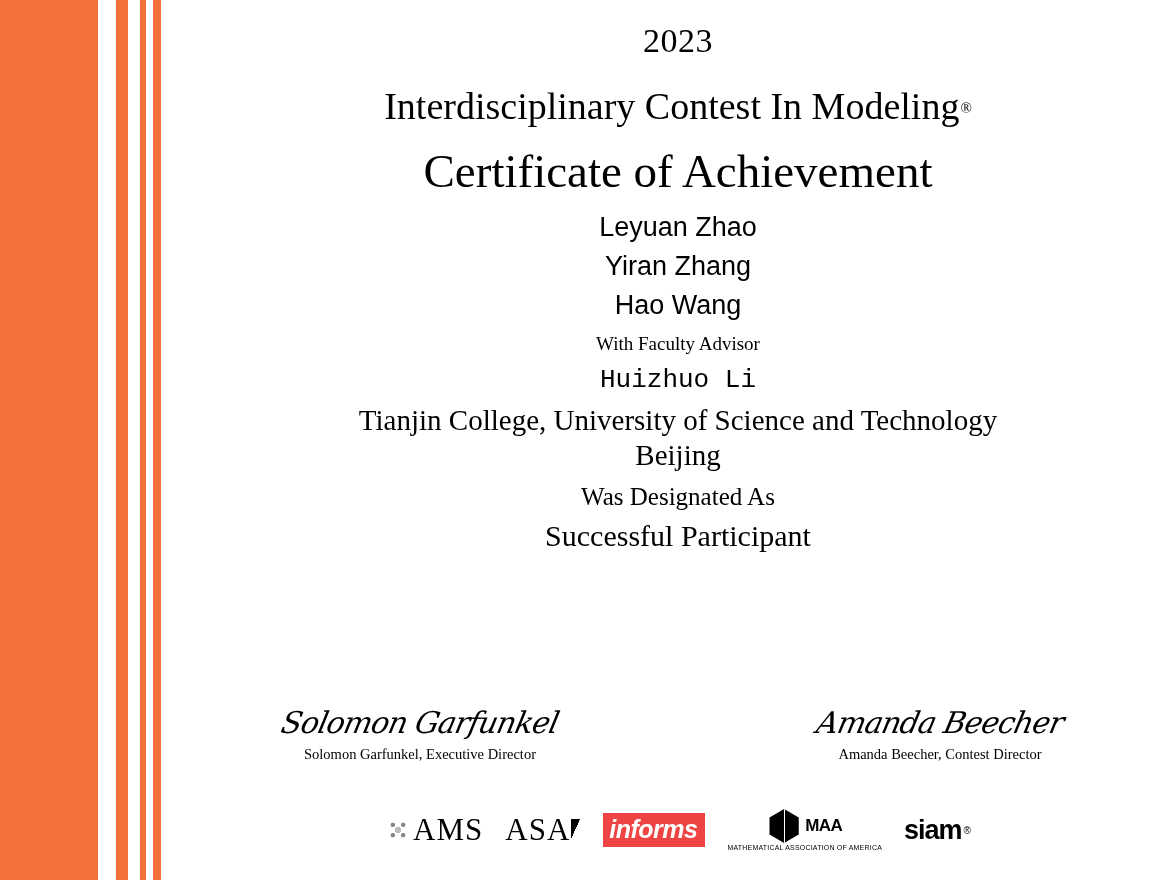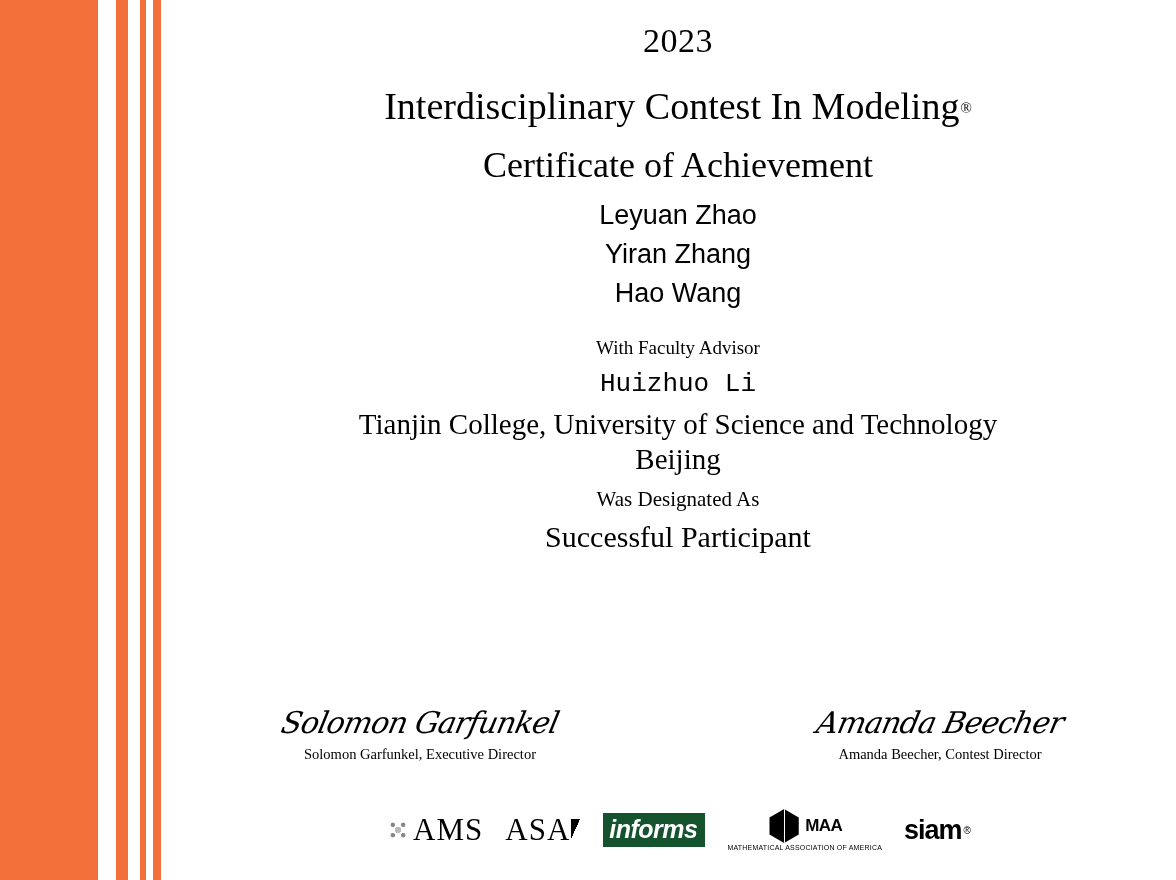--- a/index.html
+++ b/index.html
@@ -51,54 +51,54 @@
     font-size: 38px;
     margin-top: 24px;
     white-space: nowrap;
   }
   .contest-title .reg {
     font-size: 15px;
     vertical-align: 6px;
     margin-left: 1px;
   }
   .cert-sub {
-    font-size: 36px;
+    font-size: 47px;
     margin-top: 16px;
   }
   .small-label {
     font-size: 20px;
     margin-top: 32px;
   }
   .name {
     font-size: 27px;
     margin-top: 8px;
     font-family: "Liberation Sans", sans-serif;
     font-weight: 400;
   }
   .name.first { margin-top: 14px; }
   .label-advisor {
     font-size: 19px;
-    margin-top: 28px;
+    margin-top: 12px;
   }
   .advisor-name {
     font-size: 26px;
     margin-top: 10px;
     font-family: Liberation Mono, monospace;
   }
   .label-of {
     font-size: 17px;
     margin-top: 18px;
   }
   .institution {
     font-size: 29px;
     margin-top: 8px;
     line-height: 1.2;
   }
   .label-designated {
-    font-size: 21px;
+    font-size: 25px;
     margin-top: 10px;
   }
   .designation {
     font-size: 30px;
     margin-top: 8px;
   }
 
   
   .signature-row {
     position: absolute;
@@ -167,21 +167,21 @@
     font-size: 31px;
     letter-spacing: 1px;
   }
   .asa-mark {
     display: inline-block;
     width: 10px; height: 22px;
     background: linear-gradient(to bottom right, #000 45%, transparent 46%);
     margin-left: 1px;
   }
   .logo-informs {
-    background: #14532d;
+    background: #ef4444;
     color: #fff;
     font-size: 25px;
     font-weight: bold;
     font-style: italic;
     padding: 2px 8px 3px 6px;
     letter-spacing: -0.5px;
   }
   .logo-maa {
     display: flex;
     flex-direction: column;

